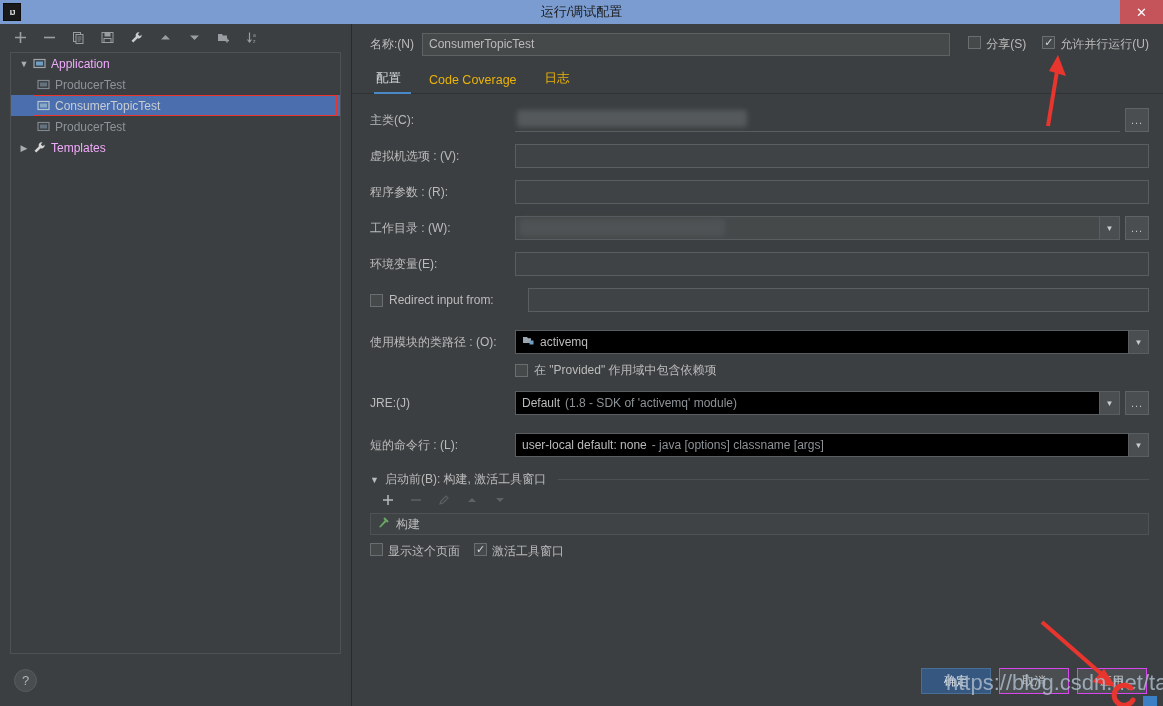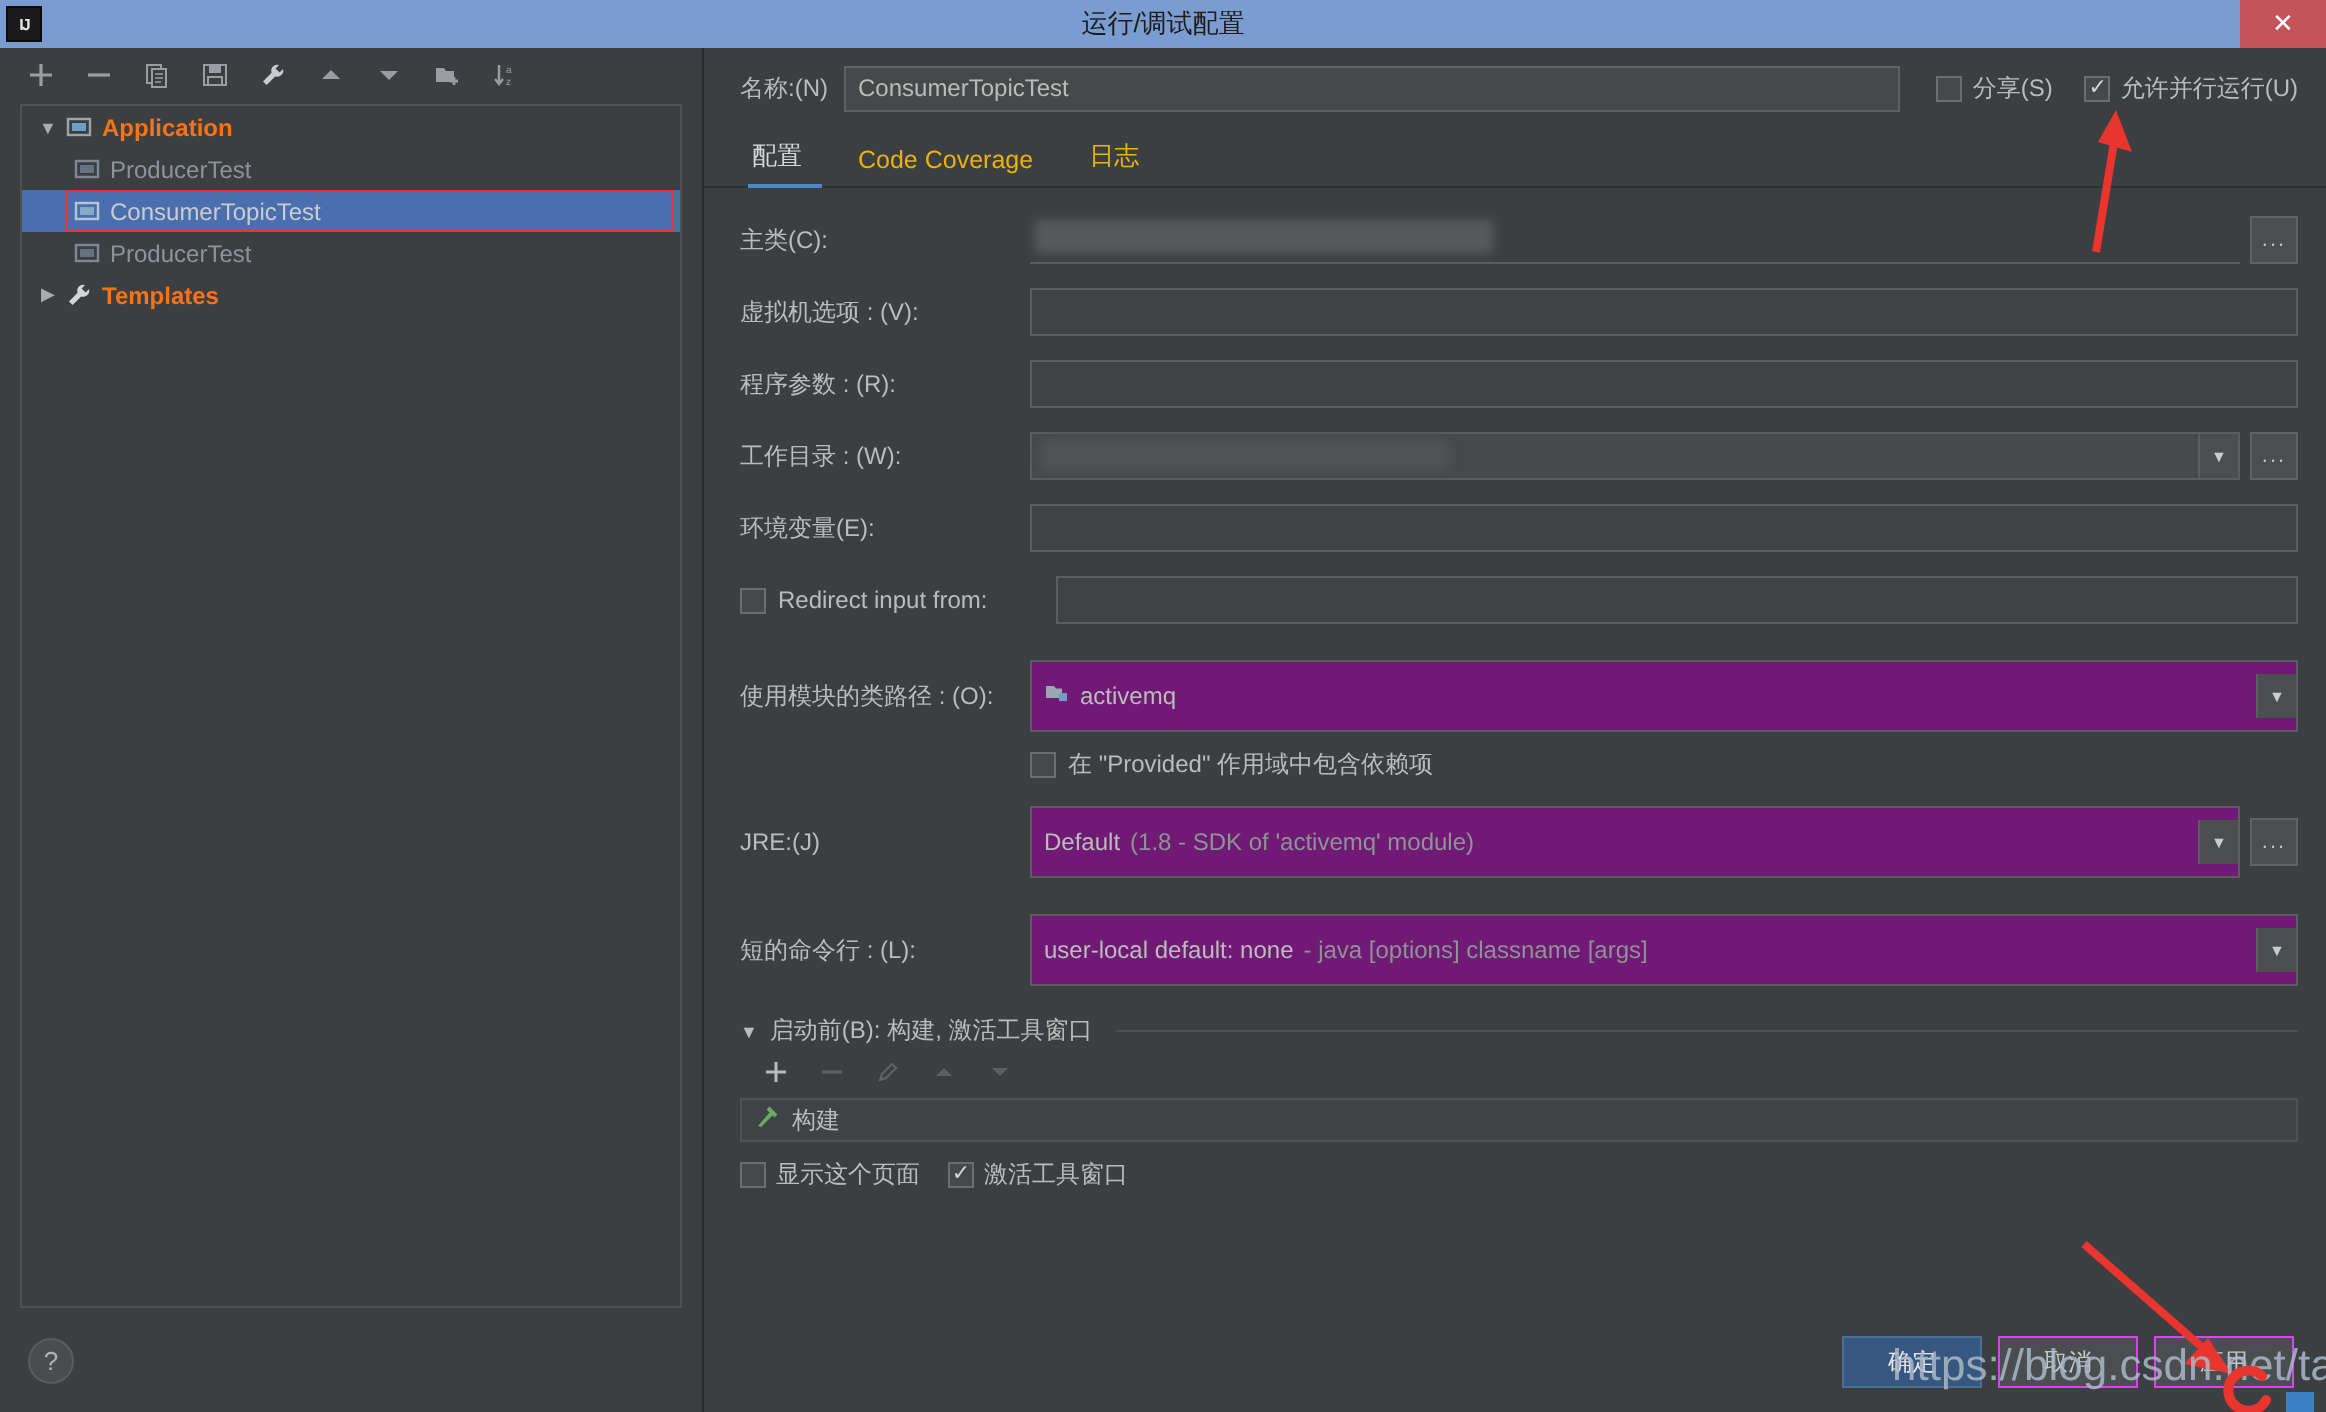--- a/index.html
+++ b/index.html
@@ -67,21 +67,21 @@
     content: ""; position: absolute; left: 22px; right: 3px;
     top: 0px; bottom: 0px; border: 1px solid #e8352e;
     pointer-events: none;
   }
   .twisty {
     width: 14px; color: #a9adb1; font-size: 9px;
     display: flex; align-items: center; justify-content: center;
   }
   .t-icon { width: 16px; display: flex; align-items: center; justify-content: center; }
   .t-label { margin-left: 4px; color: #a9b7c6; }
-  .t-label.bold { color: #f97316; font-weight: bold; }
+  .t-label.bold { color: #f0abfc; font-weight: normal; }
   .t-label.dim { color: #8d9499; }
   .t-label.sel { color: #c8cdd2; }
   .indent-1 { padding-left: 24px; }
 
   .help-wrap { height: 52px; display: flex; align-items: center; padding-left: 14px; }
   .help-btn {
     width: 23px; height: 23px; border-radius: 50%;
     background: #4a4d4f; border: 1px solid #5a5d5f;
     color: #b0b3b6; font-size: 13px;
     display: flex; align-items: center; justify-content: center;
@@ -96,21 +96,21 @@
   }
   .name-label { color: #bbbbbb; white-space: nowrap; }
   .name-input {
     flex: 1; height: 23px; background: #45494a;
     border: 1px solid #5e6263; color: #bbbbbb;
     padding: 0 6px; font-size: 12px;
     font-family: "Liberation Sans", sans-serif;
     display: flex; align-items: center;
   }
   .chk-group { display: flex; align-items: center; gap: 16px; margin-left: 10px; }
-  .chk { display: flex; align-items: center; gap: 5px; white-space: nowrap; }
+  .chk { display: flex; align-items: flex-start; gap: 5px; white-space: nowrap; }
   .box {
     width: 13px; height: 13px; background: #45494a;
     border: 1px solid #6a6e70; display: flex;
     align-items: center; justify-content: center;
     font-size: 11px; color: #c8cdd2; line-height: 1;
   }
   .box.checked::after { content: "\2713"; font-size: 11px; color: #d4d8db; }
 
   .tabs {
     display: flex; gap: 0; padding-left: 18px;
@@ -158,21 +158,21 @@
     font-size: 11px; letter-spacing: 1px;
   }
   .drop-arrow {
     width: 20px; height: 22px; background: #4a4e50;
     border-left: 1px solid #5a5e60;
     display: flex; align-items: center; justify-content: center;
     color: #c8cdd2; font-size: 8px;
   }
 
   .combo {
-    flex: 1; height: 36px; background: #701a75;
+    flex: 1; height: 24px; background: #000000;
     border: 1px solid #5a5e60; color: #bbbbbb;
     display: flex; align-items: center; padding: 0 0 0 6px;
     font-size: 12px;
   }
   .combo .val { flex: 1; display: flex; align-items: center; gap: 5px; }
   .sub-dim { color: #8d9296; }
 
   .sub-row { display: flex; align-items: center; margin: -4px 0 12px 145px; gap: 6px; }
 
   

